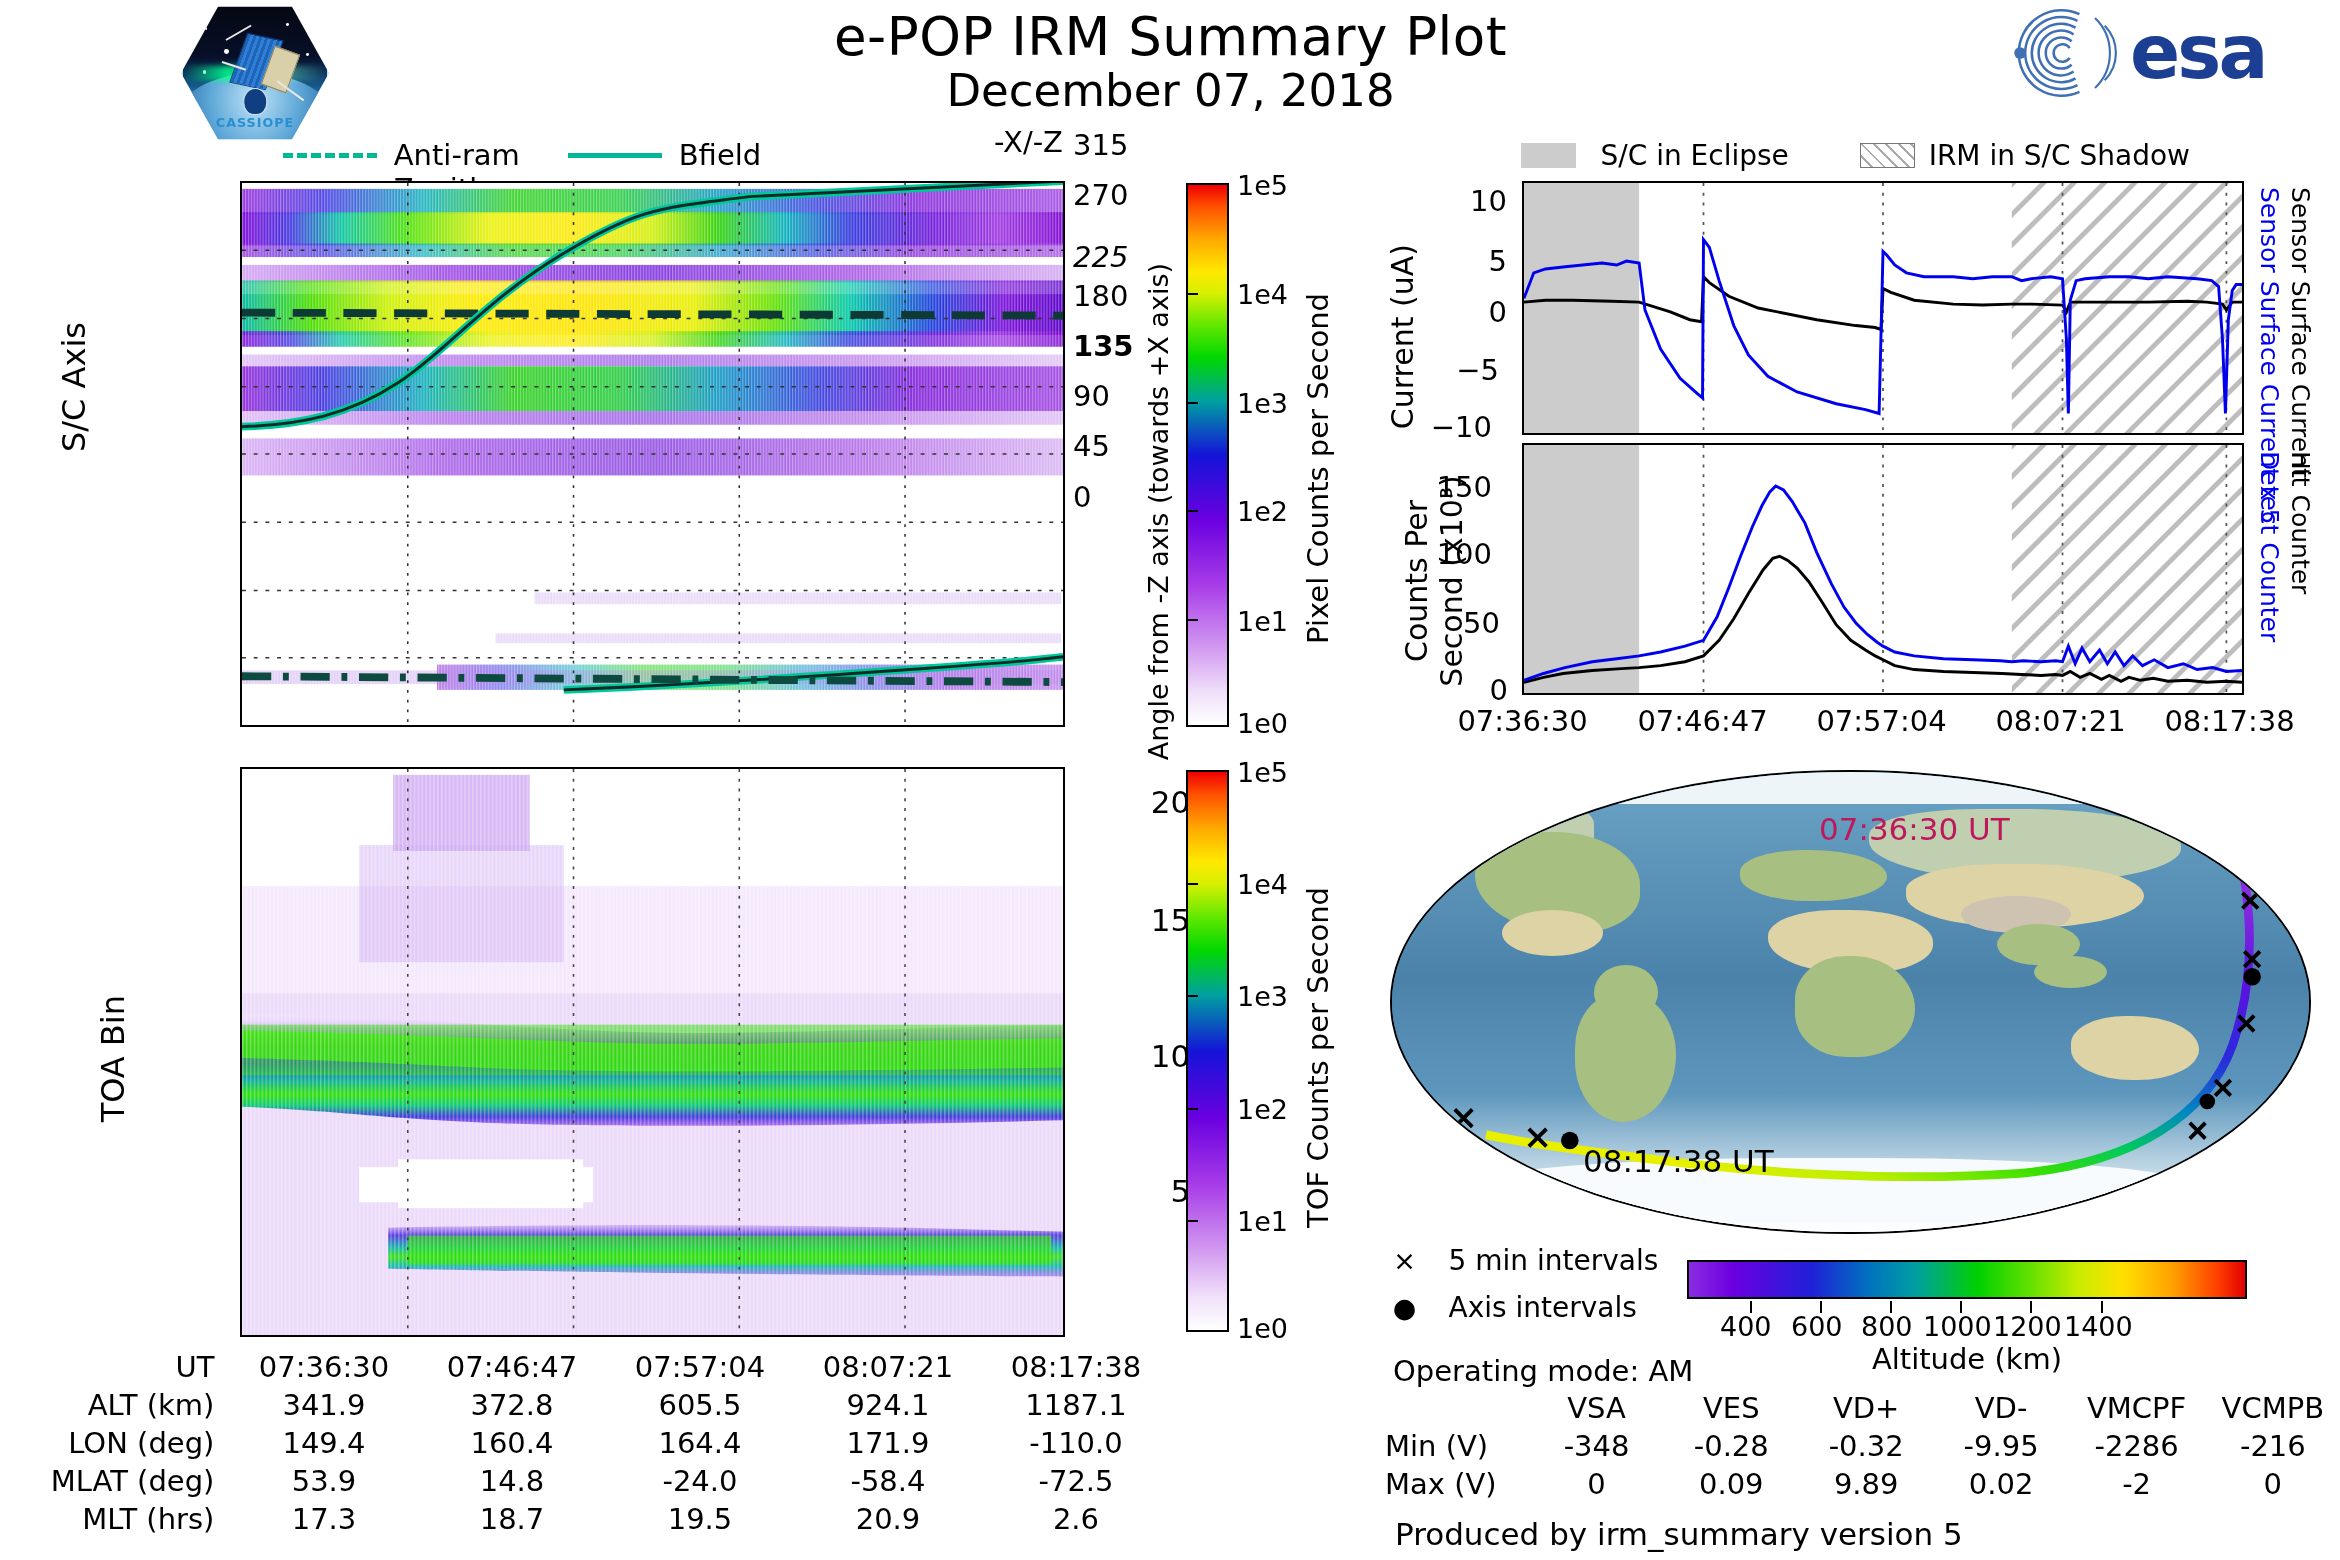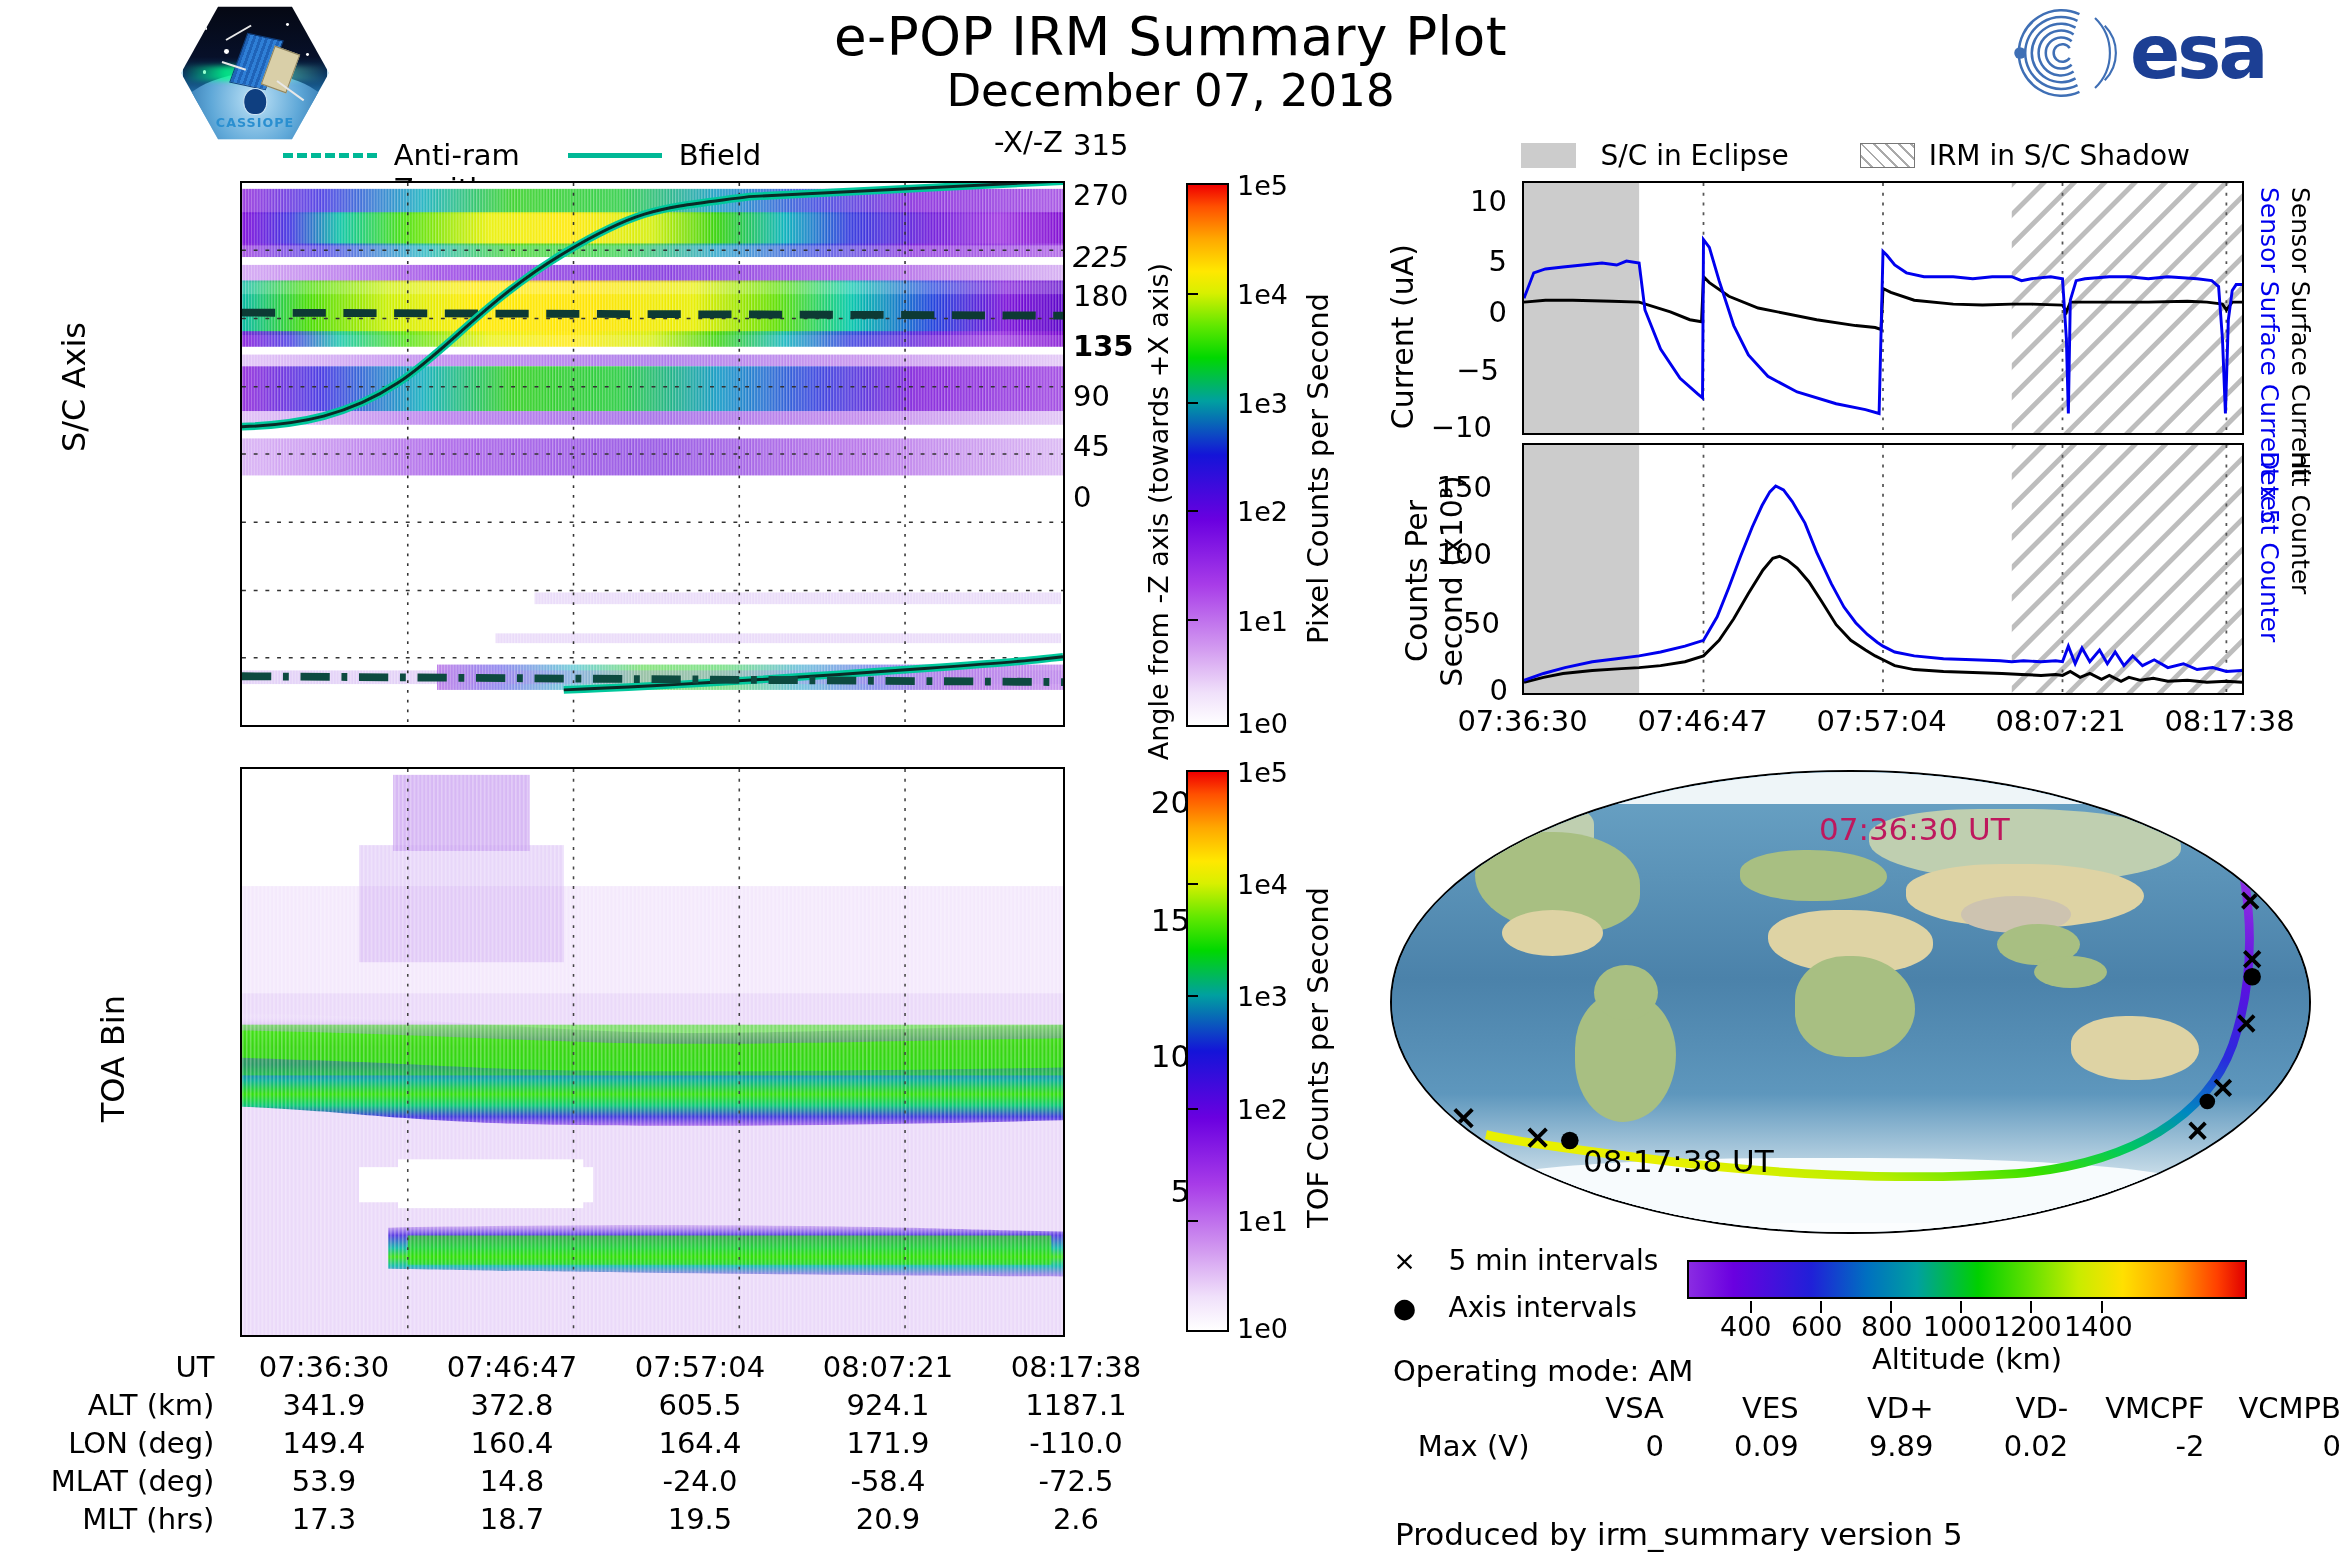--- a/index.html
+++ b/index.html
@@ -98,21 +98,21 @@
   .mk{display:inline-block;width:39px;text-align:center;font-size:27px;}
   #alt-cbar{position:absolute;left:1687px;top:1260px;width:560px;height:39px;border:2.9px solid #000;box-sizing:border-box;
     background:linear-gradient(to right,#8a2be2 0%,#6a00e0 8%,#2020d8 22%,#0070c0 32%,#00a0a0 41%,#00d000 52%,#60e000 61%,#c8ec00 70%,#ffe000 78%,#ffa000 87%,#ff4000 95%,#e00000 100%);}
   .altick{position:absolute;font-size:27px;}
   .altmark{position:absolute;width:2px;height:11.7px;background:#000;}
   #alt-caption{left:1687px;top:1342px;width:560px;text-align:center;font-size:29px;}
 
   
   #tbl-right{left:1385px;top:1389px;font-size:29px;}
   #tbl-right table{border-collapse:collapse;}
-  #tbl-right td{padding:2px 0;white-space:nowrap;text-align:right;}
+  #tbl-right td{padding:2px 0;white-space:nowrap;}
   .rrh{text-align:left;width:146px;}
   .rrv{text-align:center;width:138px;}
   #produced{left:1395px;top:1516px;font-size:31px;}
   #opmode{left:1393px;top:1354px;font-size:29px;}
 </style>
 </head>
 <body>
 
 <div class="abs ctr" id="title-main">e-POP IRM Summary Plot</div>
 <div class="abs ctr" id="title-sub">December 07, 2018</div>
@@ -641,20 +641,29 @@
         <tr>
       <td class="rrh"></td>
       <td class="rrv">VSA</td>
       <td class="rrv">VES</td>
       <td class="rrv">VD+</td>
       <td class="rrv">VD-</td>
       <td class="rrv">VMCPF</td>
       <td class="rrv">VCMPB</td>
     </tr>
     <tr>
+      <td class="rrh">Min (V)</td>
+      <td class="rrv">-348</td>
+      <td class="rrv">-0.28</td>
+      <td class="rrv">-0.32</td>
+      <td class="rrv">-9.95</td>
+      <td class="rrv">-2286</td>
+      <td class="rrv">-216</td>
+    </tr>
+    <tr>
       <td class="rrh">Max (V)</td>
       <td class="rrv">0</td>
       <td class="rrv">0.09</td>
       <td class="rrv">9.89</td>
       <td class="rrv">0.02</td>
       <td class="rrv">-2</td>
       <td class="rrv">0</td>
     </tr>
   </tbody>
     </table>

